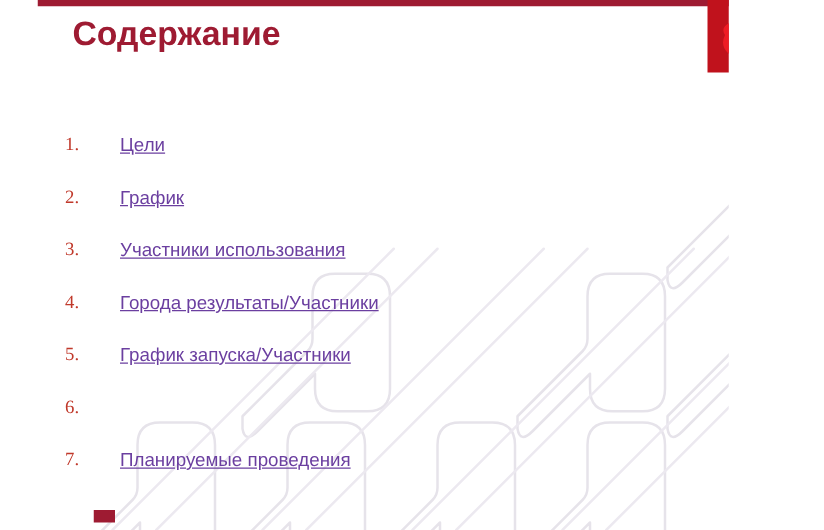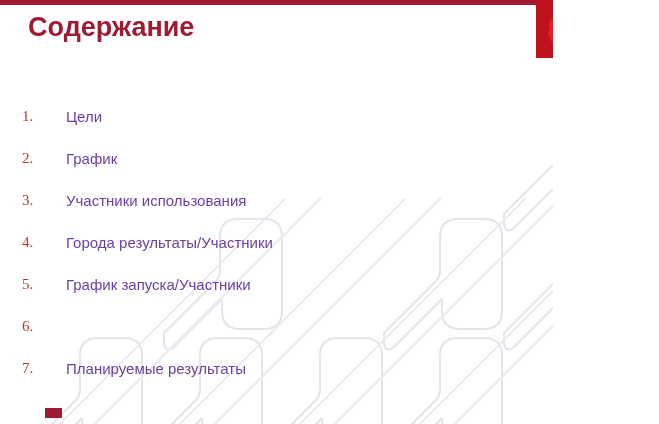--- a/index.html
+++ b/index.html
@@ -7,20 +7,21 @@
     padding: 0;
     background: #ffffff;
   }
   #slide {
     position: relative;
     width: 553px;
     height: 424px;
     background: #ffffff;
     overflow: hidden;
     font-family: "Liberation Sans", sans-serif;
+    margin-left: 30px;
   }
 
   
   #top-bar {
     position: absolute;
     left: 0;
     top: 0;
     width: 659px;
     height: 5px;
     background: #9E1B32;
@@ -88,20 +89,21 @@
     color: #C0392B;
     font-family: "Liberation Serif", serif;
   }
   .agenda-text {
     position: absolute;
     left: 66px;
     top: 0;
     font-size: 15px;
     color: #6B3FA0;
     white-space: nowrap;
+    text-decoration: underline;
   }
 
   
   #bottom-mark {
     position: absolute;
     left: 45px;
     top: 408px;
     width: 17px;
     height: 10px;
     background: #9E1B32;
@@ -252,20 +254,20 @@
       <span class="agenda-num">5.</span>
       <span class="agenda-text">График  запуска/Участники</span>
     </div>
 
     <div class="agenda-row">
       <span class="agenda-num">6.</span>
     </div>
 
     <div class="agenda-row">
       <span class="agenda-num">7.</span>
-      <span class="agenda-text">Планируемые  результаты</span>
+      <span class="agenda-text">Планируемые  проведения</span>
     </div>
 
   </div>
 
   <div id="bottom-mark"></div>
 
 </div>
 
 </body></html>

